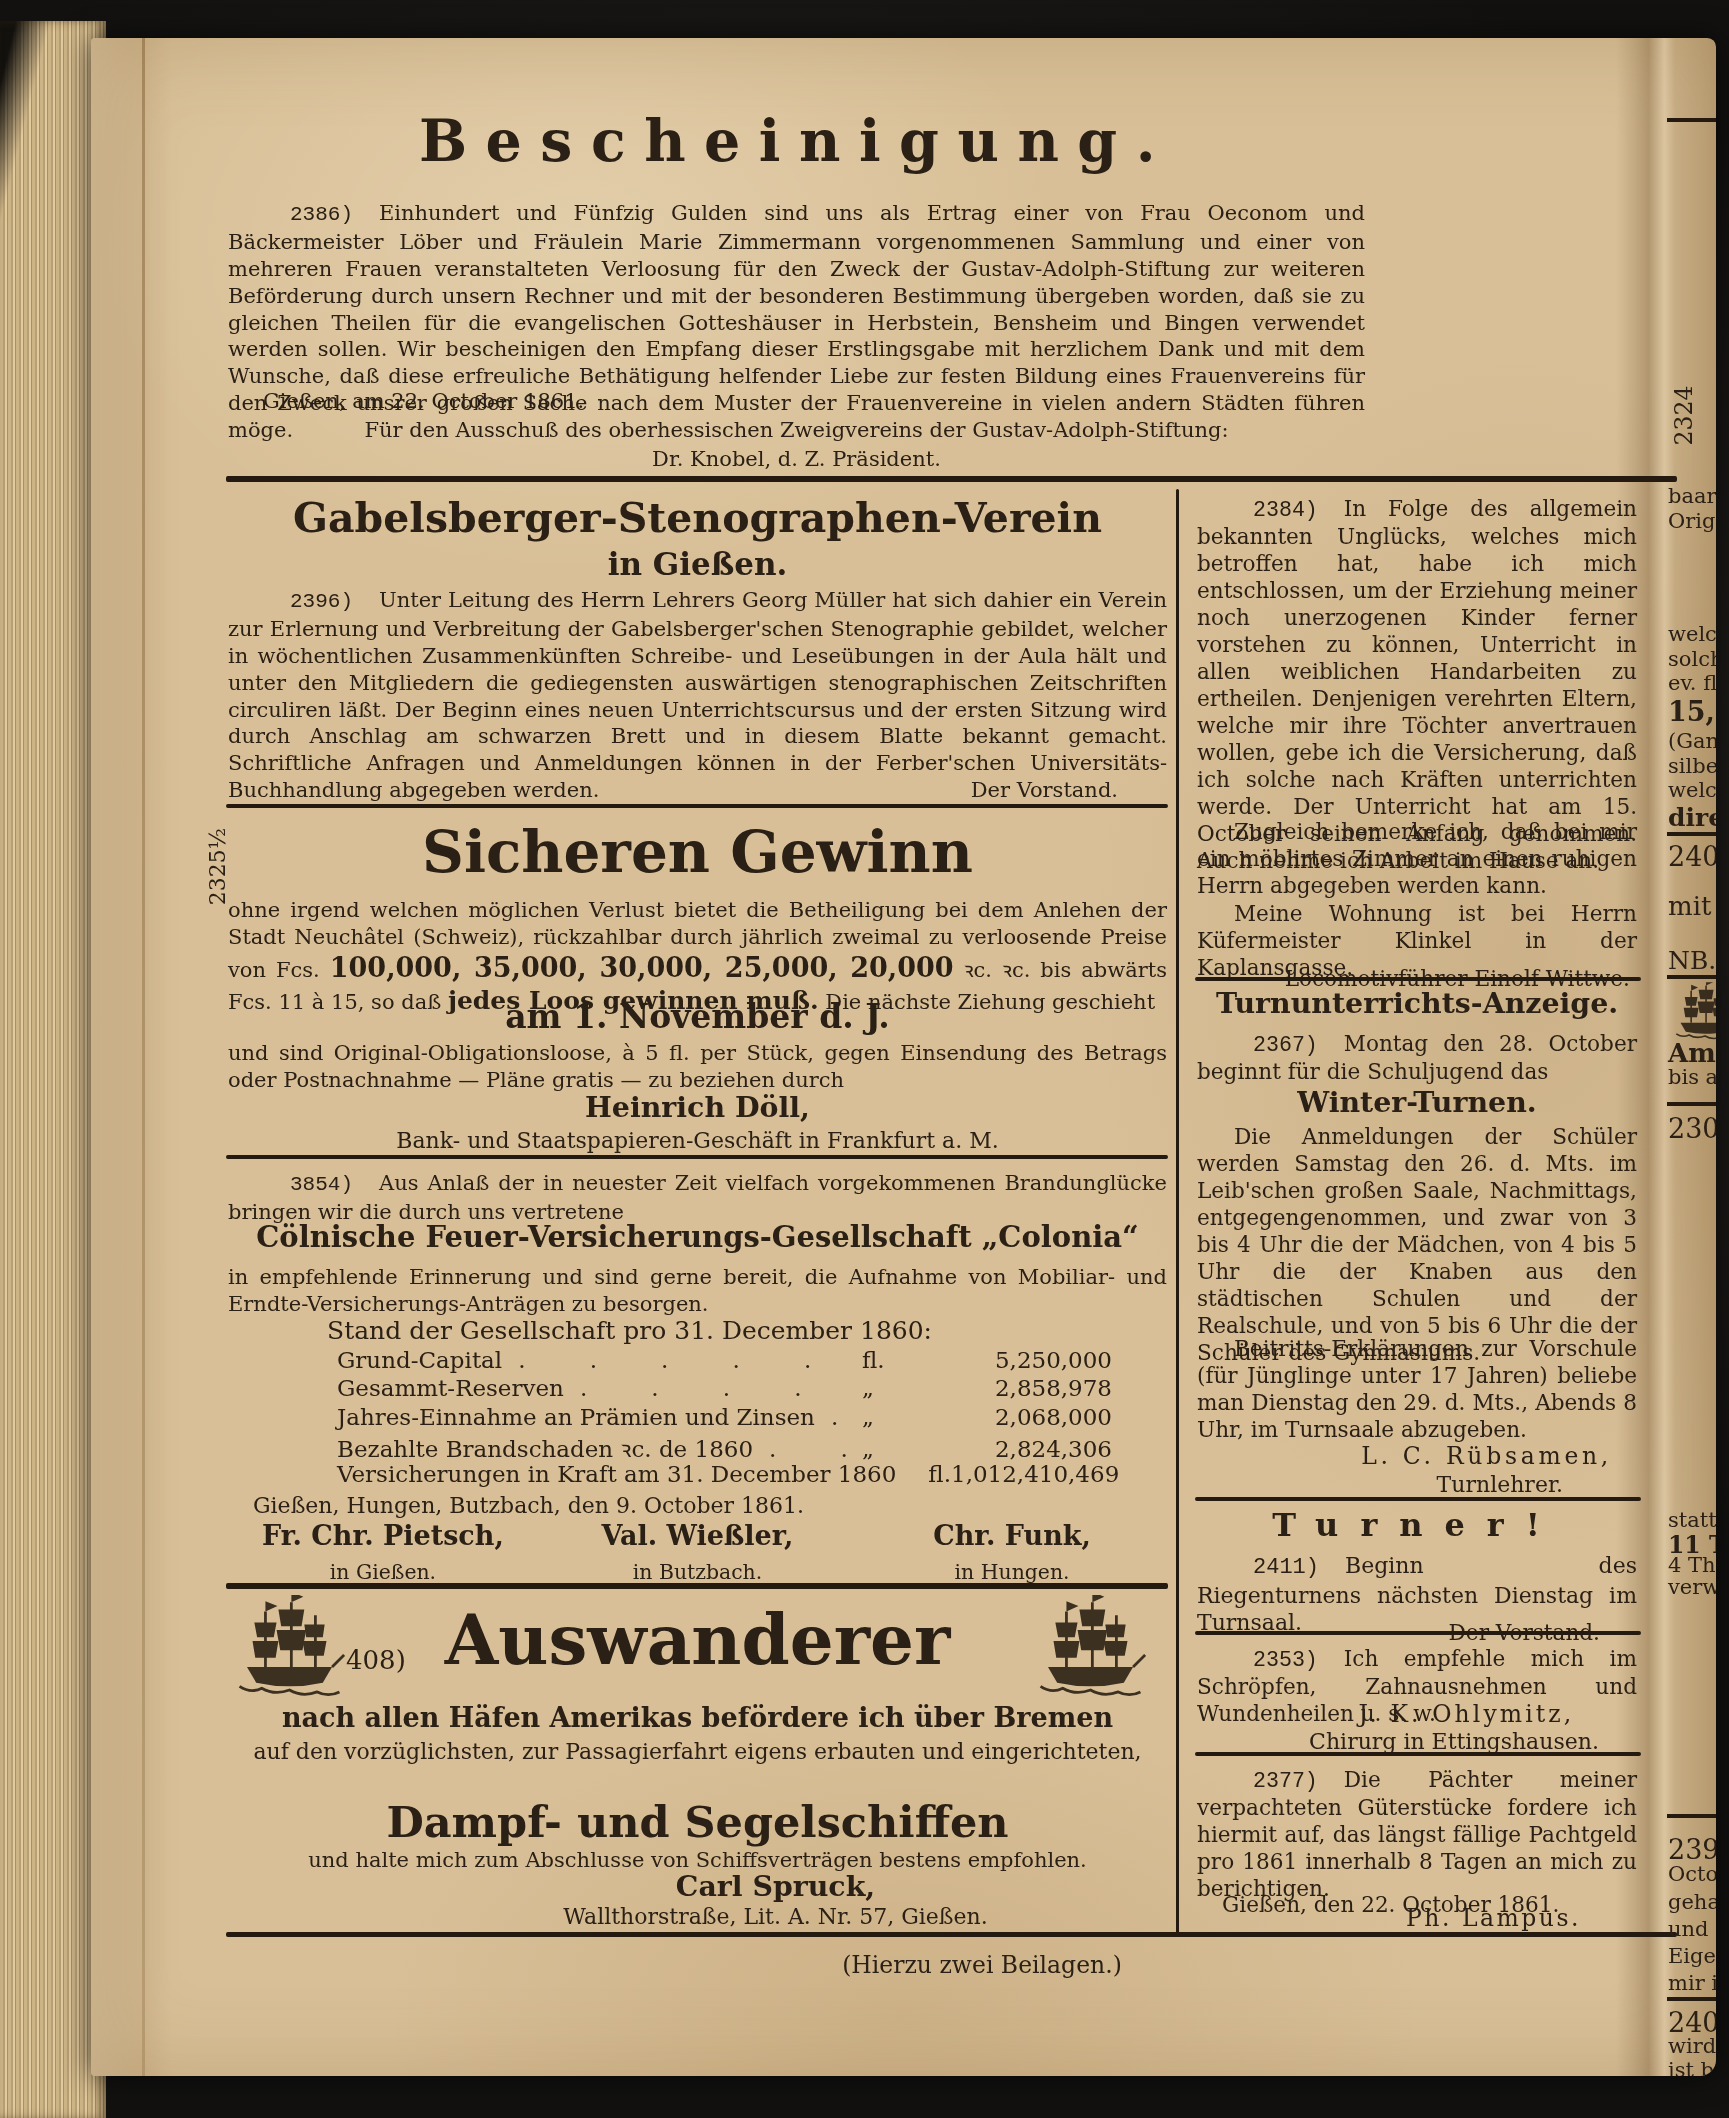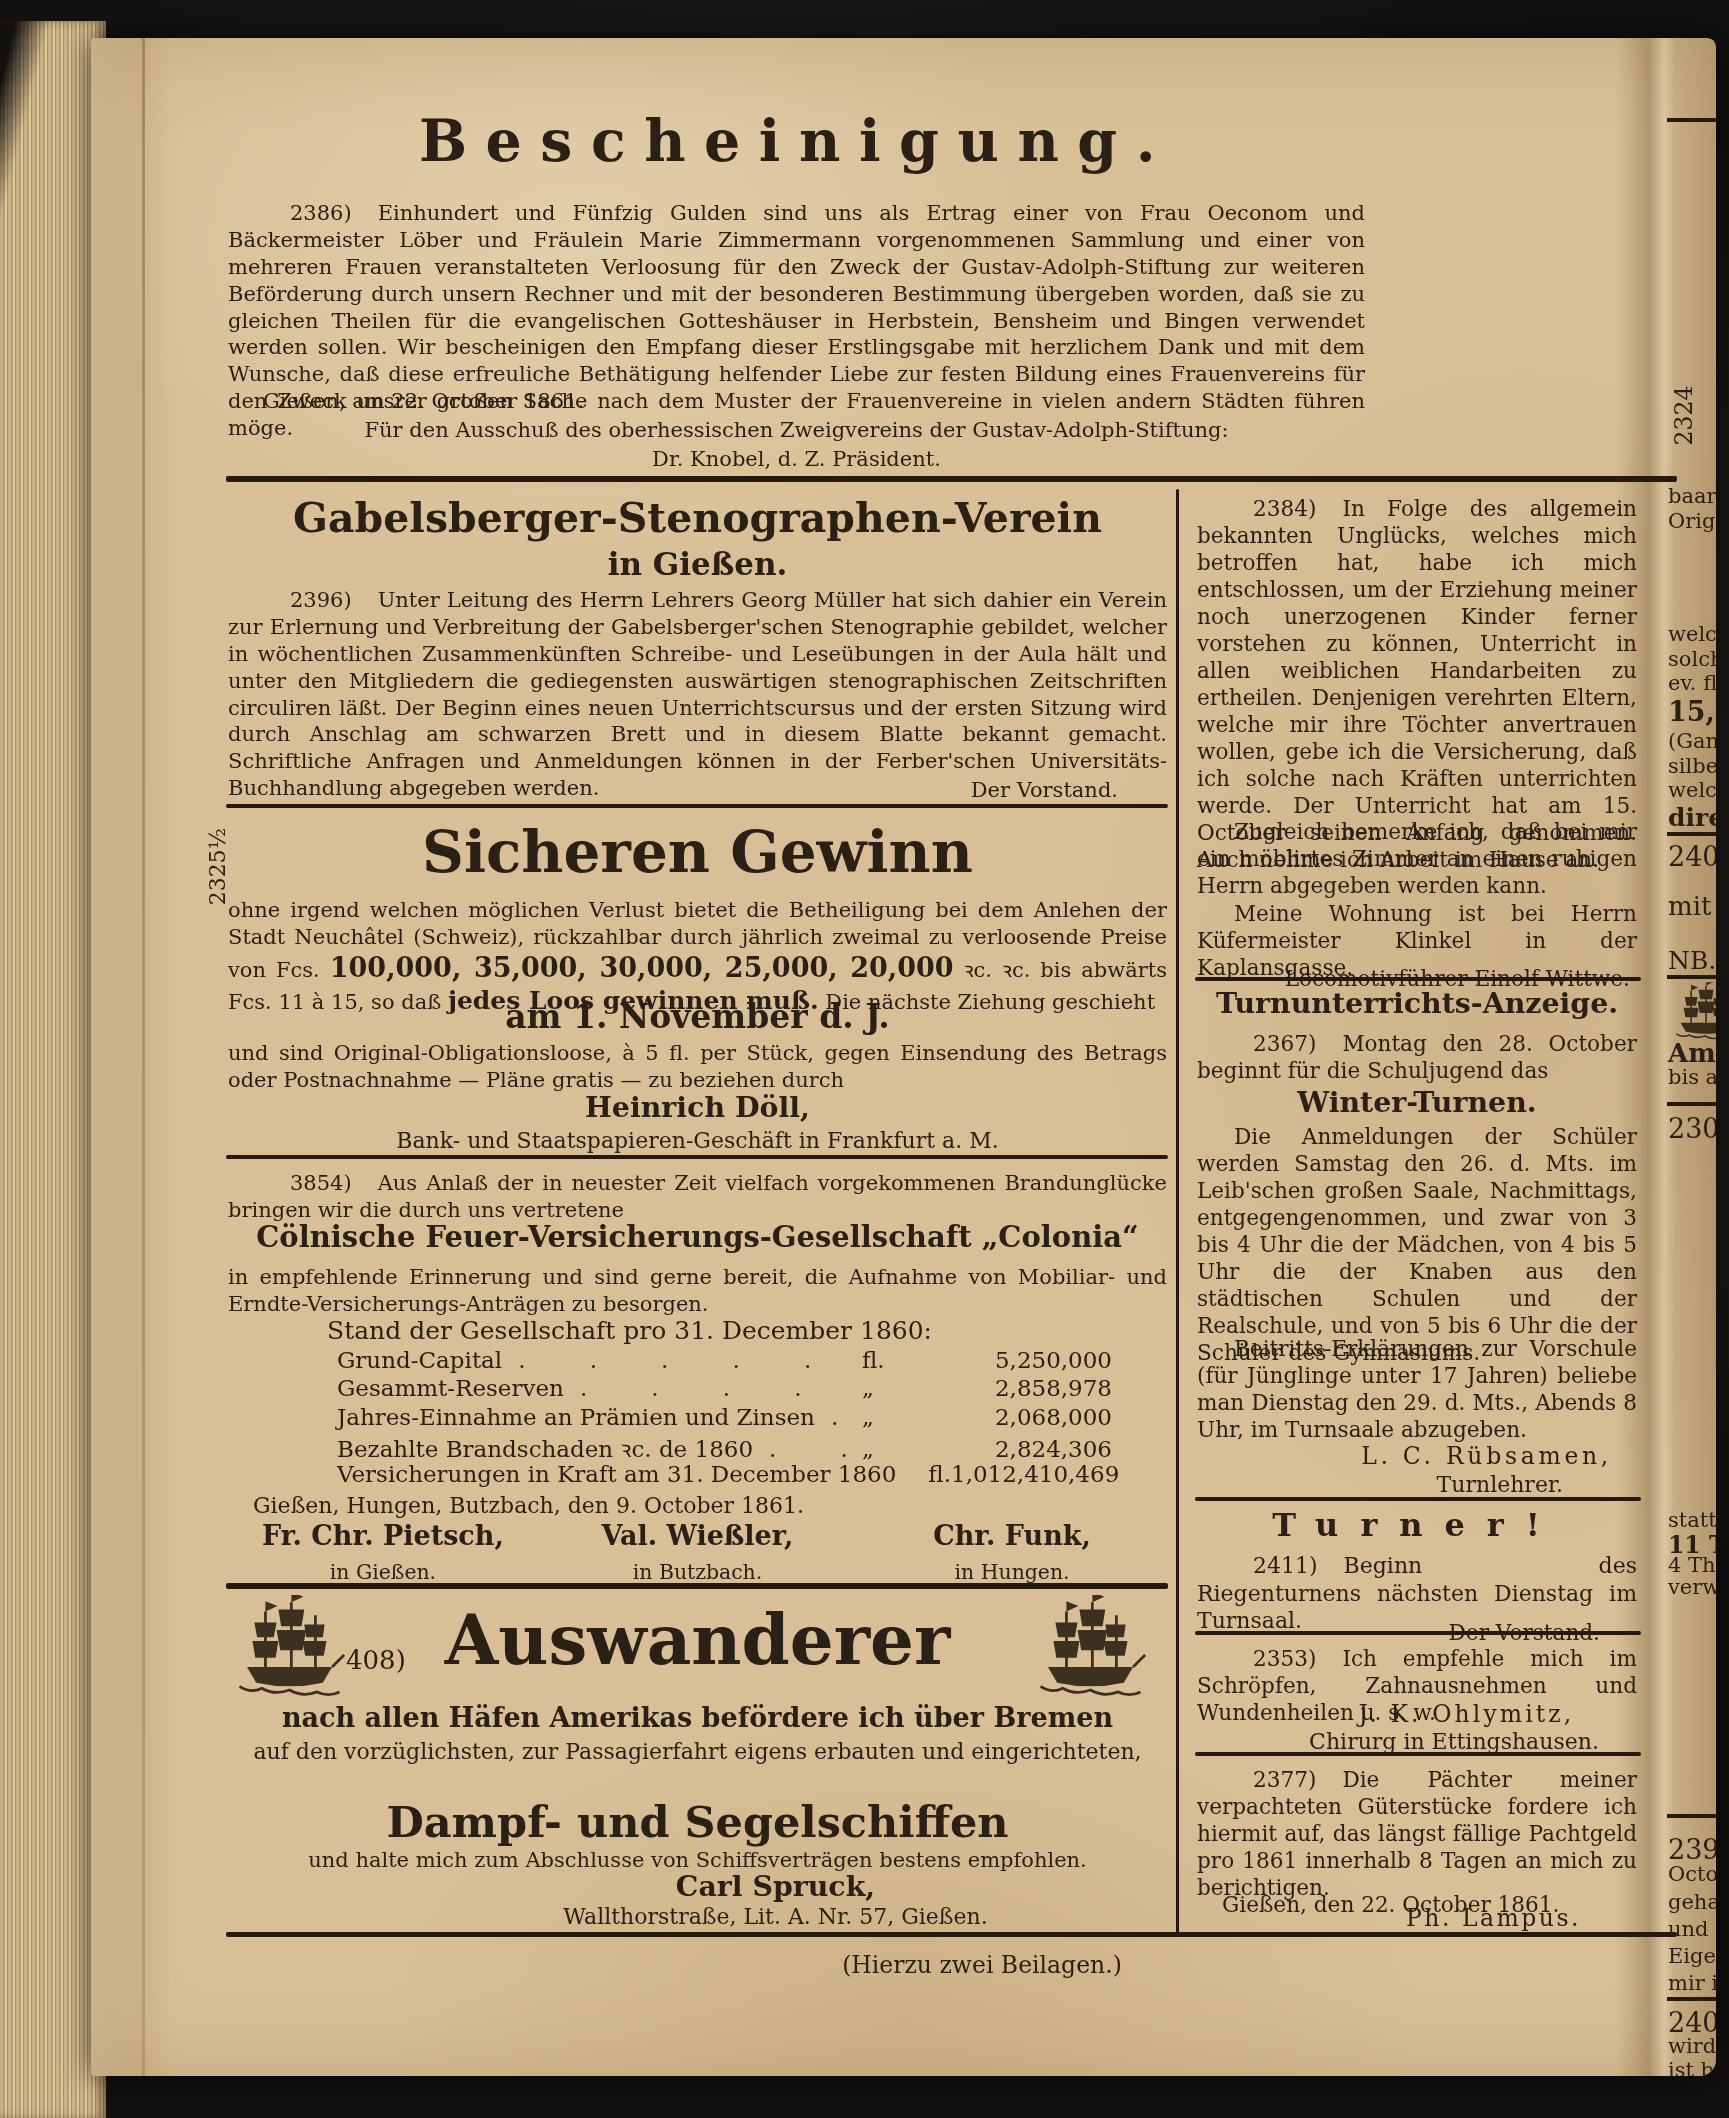--- a/index.html
+++ b/index.html
@@ -30,21 +30,21 @@
   .fold-shadow{position:absolute;left:1525px;top:0;width:59px;height:100%;
     background:linear-gradient(90deg,rgba(0,0,0,0),rgba(92,62,26,.28) 55%,rgba(255,242,214,.30) 82%,rgba(0,0,0,0));}
   .abs{position:absolute;}
   .c{text-align:center;}
   .j{text-align:justify;}
   .r{text-align:right;}
   .b{font-weight:bold;}
   .rule{position:absolute;background:#241a0f;border-radius:1.9px;}
   .body-txt{font-size:21px;line-height:1.28;}
   .rc-txt{font-size:21.6px;line-height:1.25;margin-top:15px;}
-  .nnum{margin-right:26px;}
+  .nnum{margin-right:26px;font-family:Liberation Mono, monospace;}
   .masthead{font-size:57px;font-weight:bold;letter-spacing:18.5px;white-space:nowrap;}
   .h-gab{font-size:41px;font-weight:bold;white-space:nowrap;}
   .h-gab2{font-size:31px;font-weight:bold;}
   .h-lottery{font-size:58px;font-weight:bold;white-space:nowrap;}
   .prizes{font-size:27px;font-weight:bold;}
   .boldphrase{font-size:25px;font-weight:bold;}
   .h-date{font-size:33px;font-weight:bold;}
   .h-agent{font-size:28.4px;font-weight:bold;}
   .h-colonia{font-size:29px;font-weight:bold;white-space:nowrap;}
   .t-title{font-size:25px;}

